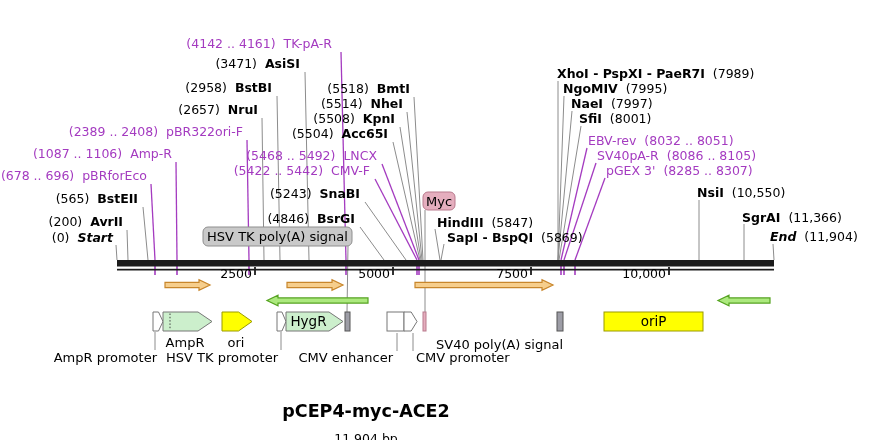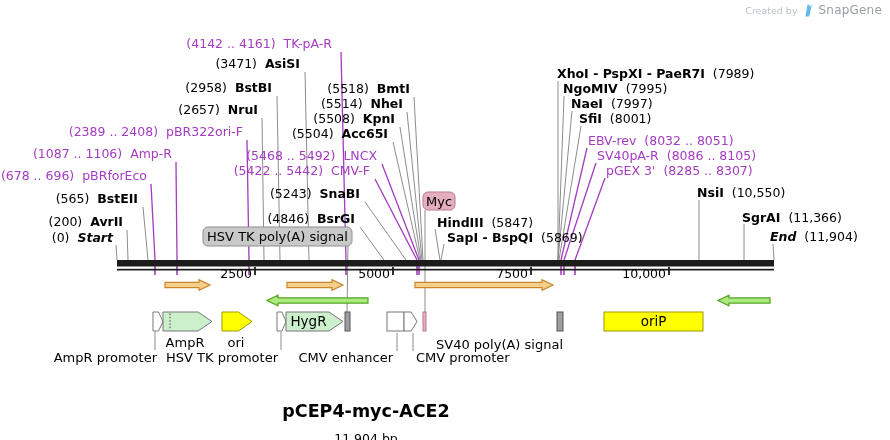--- a/index.html
+++ b/index.html
@@ -11,30 +11,20 @@
   .titleblock{position:absolute;left:0;top:401px;width:732px;text-align:center;}
   .titleblock .pname{font-size:17.5px;font-weight:bold;color:#000;}
   .titleblock .psize{font-size:12.5px;color:#000;margin-top:10px;}
   svg text{font-family:"DejaVu Sans",sans-serif;}
 </style>
 </head>
 <body>
 
 <div class="page">
 
-  <div class="credit">
-    <span class="created">Created by</span>
-    <span style="display:inline-block;line-height:0;">
-      <svg width="11" height="14" viewBox="0 0 11 14">
-        <path d="M2.5,13.5 L4.6,1.2 L8.2,4.6 L6.2,13.5 Z" fill="#5fb8e8"></path>
-        <path d="M4.6,1.2 L9.8,2.6 L8.2,4.6 Z" fill="#a9d9f2"></path>
-      </svg>
-    </span>
-    <span class="brand">SnapGene</span>
-  </div>
 
   <svg id="map-svg" width="890" height="440" viewBox="0 0 890 440">
       <line x1="341" y1="52" x2="346" y2="260" stroke="#a43bc0" stroke-width="1.3"></line>
       <line x1="346" y1="260" x2="346" y2="275" stroke="#a43bc0" stroke-width="1.6"></line>
       <line x1="305" y1="72" x2="309" y2="260" stroke="#8c8c8c" stroke-width="1"></line>
       <line x1="277" y1="96" x2="280" y2="260" stroke="#8c8c8c" stroke-width="1"></line>
       <line x1="262" y1="118" x2="264" y2="260" stroke="#8c8c8c" stroke-width="1"></line>
       <line x1="247" y1="140" x2="249" y2="260" stroke="#a43bc0" stroke-width="1.3"></line>
       <line x1="249" y1="260" x2="249" y2="275" stroke="#a43bc0" stroke-width="1.6"></line>
       <line x1="176" y1="162" x2="177" y2="260" stroke="#a43bc0" stroke-width="1.3"></line>

